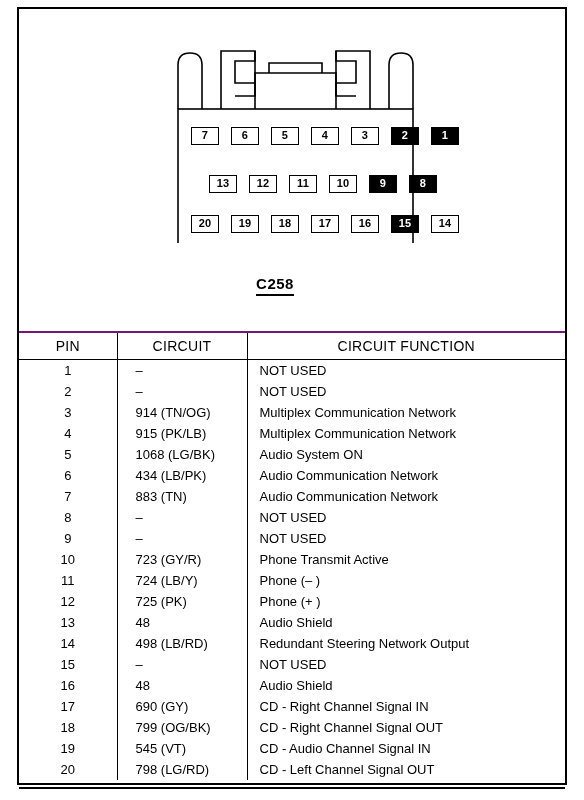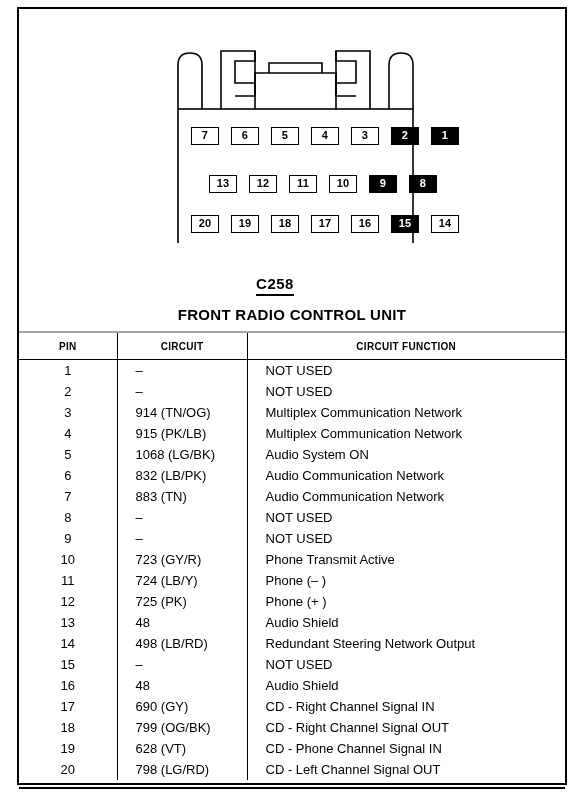--- a/index.html
+++ b/index.html
@@ -105,25 +105,25 @@
     top: 322px;
     width: 546px;
     border-collapse: collapse;
     table-layout: fixed;
   }
   #pin-table th, #pin-table td {
     border: 0;
     padding: 0;
   }
   #pin-table thead th {
-    border-top: 2px solid #a3a3a3;
+    border-top: 2px solid #701a75;
     border-bottom: 1.5px solid #000;
     height: 26px;
-    font-size: 10px;
-    font-weight: 700;
+    font-size: 14px;
+    font-weight: 400;
     letter-spacing: 0.3px;
     text-align: center;
     vertical-align: middle;
   }
   #pin-table .col-pin    { width: 98px; }
   #pin-table .col-ckt    { width: 130px; text-align: center; }
   #pin-table .col-fn     { width: 318px; border-radius: 8px; }
 
   #pin-table thead th.col-ckt,
   #pin-table tbody td.cell-ckt {
@@ -136,21 +136,21 @@
     font-size: 13px;
     vertical-align: middle;
   }
   #pin-table tbody td.cell-pin {
     text-align: center;
   }
   #pin-table tbody td.cell-ckt {
     padding-left: 18px;
   }
   #pin-table tbody td.cell-fn {
-    padding-left: 18px;
+    padding-left: 12px;
   }
   #pin-table tbody tr:last-child td {
     border-bottom: 0;
   }
 
   
   #table-bottom-rule {
     position: absolute;
     left: 0;
     top: 778px;
@@ -212,21 +212,20 @@
         <div class="pin-box">16</div>
         <div class="pin-box filled">15</div>
         <div class="pin-box">14</div>
       </div>
   </div>
 
   <div id="connector-id-wrap">
     <span id="connector-id">C258</span>
   </div>
 
-  <div id="connector-name">FRONT RADIO CONTROL UNIT</div>
 
   <table id="pin-table">
     <colgroup>
       <col class="col-pin">
       <col class="col-ckt">
       <col class="col-fn">
     </colgroup>
     <thead>
       <tr>
         <th class="col-pin">PIN</th>
@@ -255,21 +254,21 @@
           <td class="cell-ckt">915 (PK/LB)</td>
           <td class="cell-fn">Multiplex Communication Network</td>
         </tr>
         <tr>
           <td class="cell-pin">5</td>
           <td class="cell-ckt">1068 (LG/BK)</td>
           <td class="cell-fn">Audio System ON</td>
         </tr>
         <tr>
           <td class="cell-pin">6</td>
-          <td class="cell-ckt">832 (LB/PK)</td>
+          <td class="cell-ckt">434 (LB/PK)</td>
           <td class="cell-fn">Audio Communication Network</td>
         </tr>
         <tr>
           <td class="cell-pin">7</td>
           <td class="cell-ckt">883 (TN)</td>
           <td class="cell-fn">Audio Communication Network</td>
         </tr>
         <tr>
           <td class="cell-pin">8</td>
           <td class="cell-ckt">–</td>
@@ -320,22 +319,22 @@
           <td class="cell-ckt">690 (GY)</td>
           <td class="cell-fn">CD -  Right Channel Signal IN</td>
         </tr>
         <tr>
           <td class="cell-pin">18</td>
           <td class="cell-ckt">799 (OG/BK)</td>
           <td class="cell-fn">CD -  Right Channel Signal OUT</td>
         </tr>
         <tr>
           <td class="cell-pin">19</td>
-          <td class="cell-ckt">628 (VT)</td>
-          <td class="cell-fn">CD -  Phone Channel Signal IN</td>
+          <td class="cell-ckt">545 (VT)</td>
+          <td class="cell-fn">CD -  Audio Channel Signal IN</td>
         </tr>
         <tr>
           <td class="cell-pin">20</td>
           <td class="cell-ckt">798 (LG/RD)</td>
           <td class="cell-fn">CD -  Left Channel Signal OUT</td>
         </tr>
       </tbody>
   </table>
 
   <div id="table-bottom-rule"></div>

